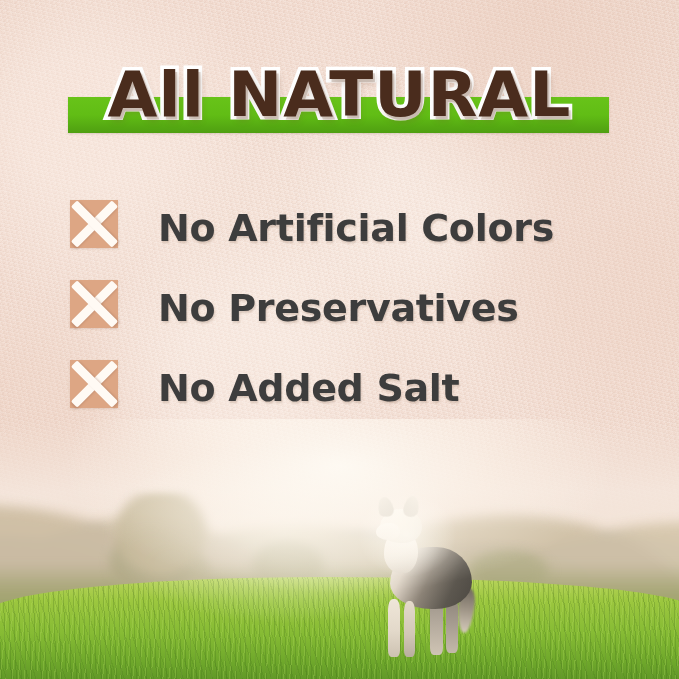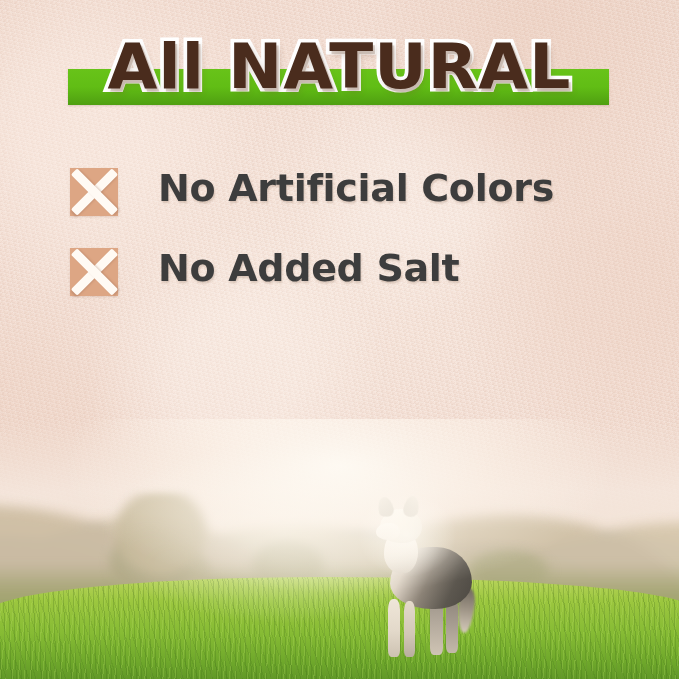--- a/index.html
+++ b/index.html
@@ -40,21 +40,21 @@
       radial-gradient(circle at 78% 9%,  rgba(226,188,168,.45) 0 6%, rgba(255,255,255,0) 20%),
       radial-gradient(circle at 35% 55%, rgba(255,248,242,.7) 0 10%, rgba(255,255,255,0) 26%),
       radial-gradient(circle at 90% 42%, rgba(228,190,170,.40) 0 7%, rgba(255,255,255,0) 22%),
       radial-gradient(circle at 5% 62%,  rgba(230,195,175,.35) 0 6%, rgba(255,255,255,0) 18%),
       radial-gradient(circle at 62% 28%, rgba(255,250,245,.55) 0 7%, rgba(255,255,255,0) 20%);
   }
 
   
   .headline-wrap {
     position:absolute;
-    left:0; right:0; top:32px;
+    left:0; right:0; top:60px;
     height:84px;
   }
   .green-bar {
     position:absolute;
     left:68px; top:37px;
     width:541px; height:36px;
     background:linear-gradient(180deg,#68c319 0%,#61bd15 50%,#4f9f11 100%);
     box-shadow:0 1px 2px rgba(90,60,40,.18);
   }
   .headline {
@@ -77,21 +77,21 @@
   }
 
   
   .claims {
     position:absolute;
     left:0; right:0; top:168px;
   }
   .claim {
     position:relative;
     display:flex;
-    align-items:flex-start;
+    align-items:flex-end;
     height:80px;
     padding-left:70px;
   }
   .xbox {
     position:relative;
     width:48px; height:48px;
     flex:0 0 48px;
     background:#dda684;
     box-shadow:0 1px 2px rgba(140,95,70,.18);
   }
@@ -345,20 +345,24 @@
   </div>
 
   <div class="claims">
 
     <div class="claim">
       <span class="xbox"></span>
       <span class="claim-label">No Artificial Colors</span>
     </div>
 
 
+    <div class="claim">
+      <span class="xbox"></span>
+      <span class="claim-label">No Preservatives</span>
+    </div>
 
     <div class="claim">
       <span class="xbox"></span>
       <span class="claim-label">No Added Salt</span>
     </div>
 
   </div>
 
   <div class="scene">
     <div class="sky"></div>

